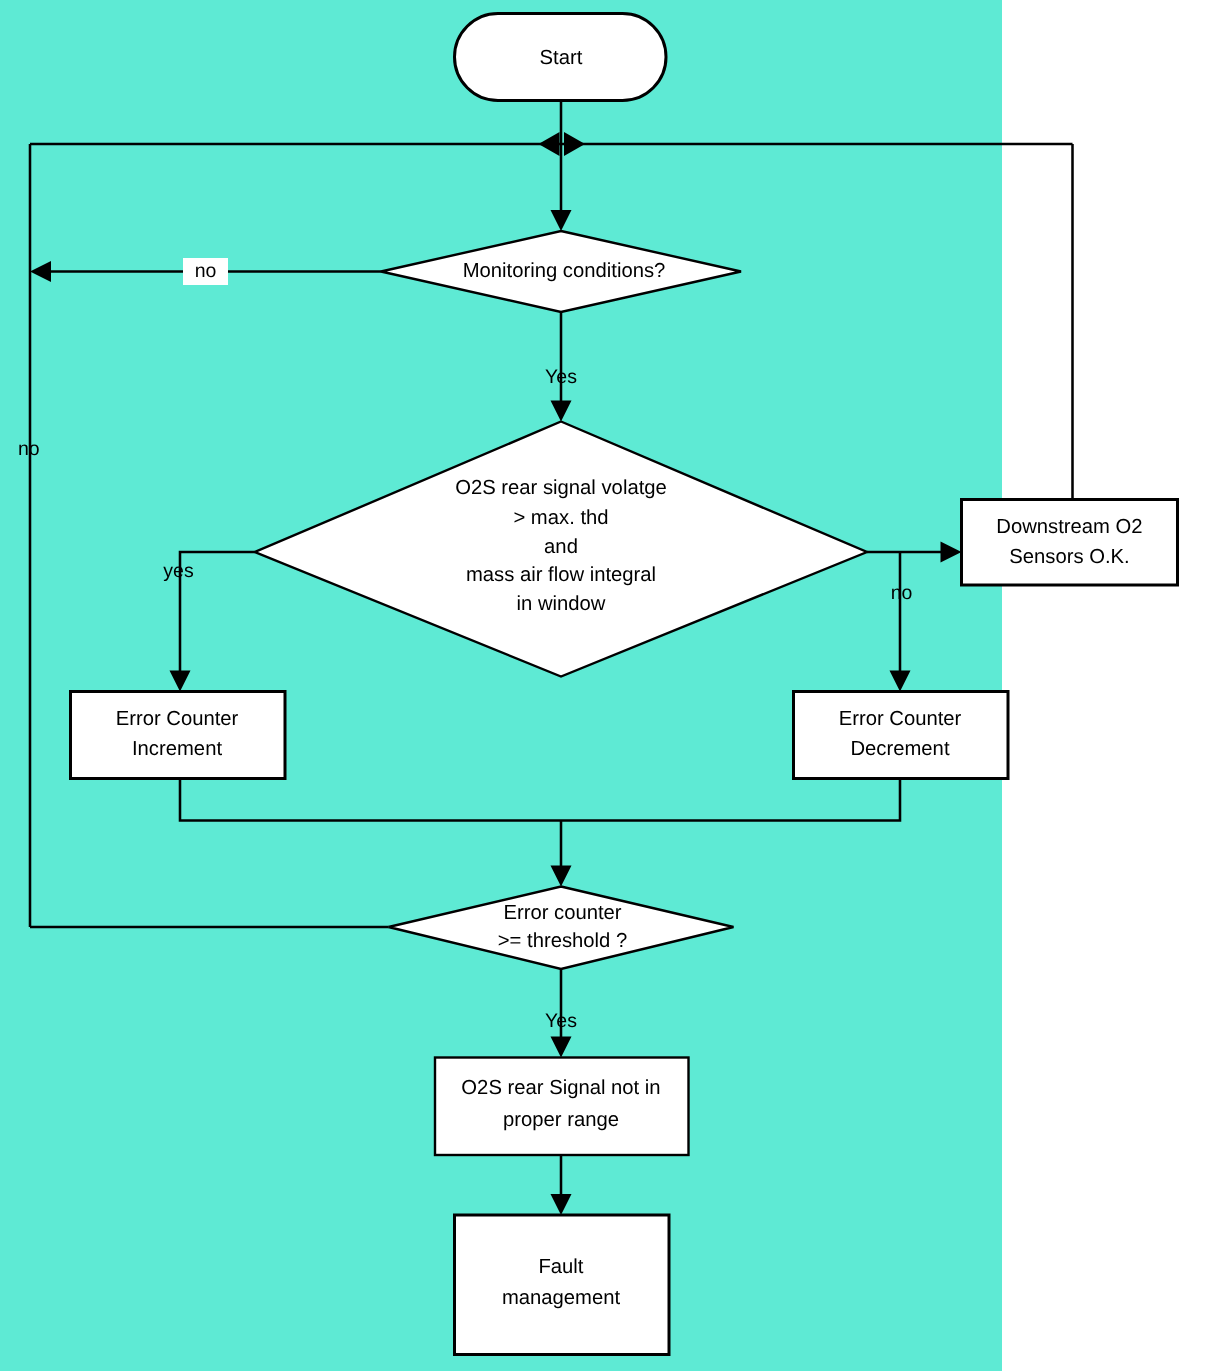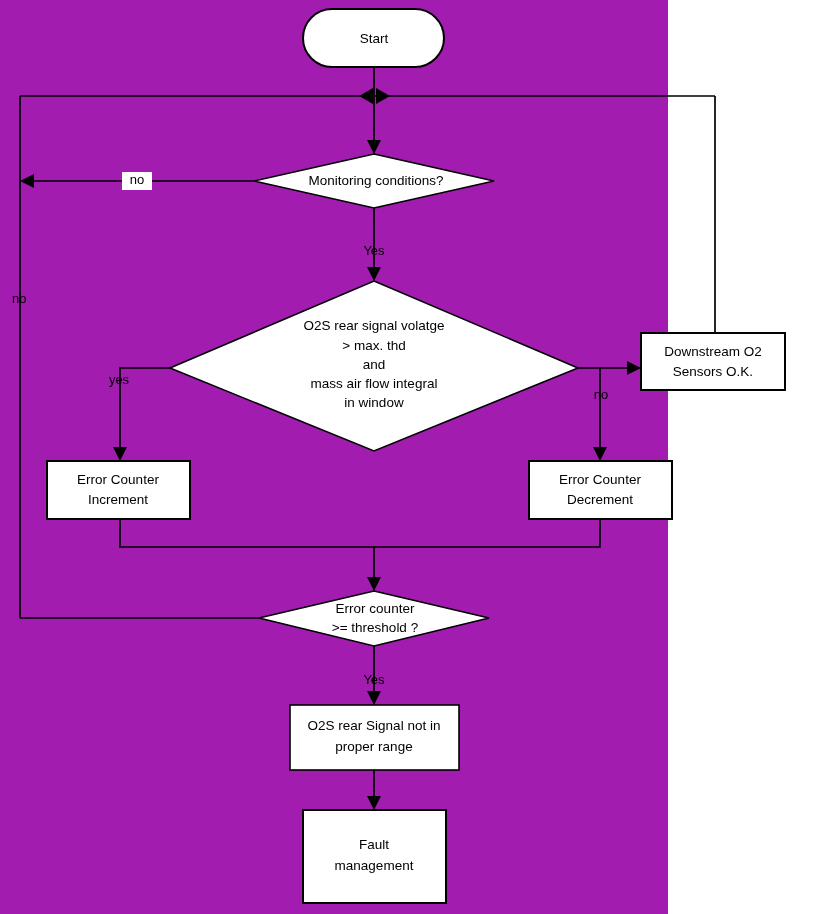--- a/index.html
+++ b/index.html
@@ -10,21 +10,21 @@
   body {
     width: 816px;
     height: 914px;
     font-family: "Liberation Sans", sans-serif;
     overflow: hidden;
   }
   #flowchart-root {
     position: relative;
     width: 668px;
     height: 914px;
-    background: #a21caf;
+    background: #5eead4;
   }
   svg#flow-svg {
     display: block;
     width: 816px;
     height: 914px;
   }
   .shape-outline {
     fill: #ffffff;
     stroke: #000000;
     stroke-width: 2;

